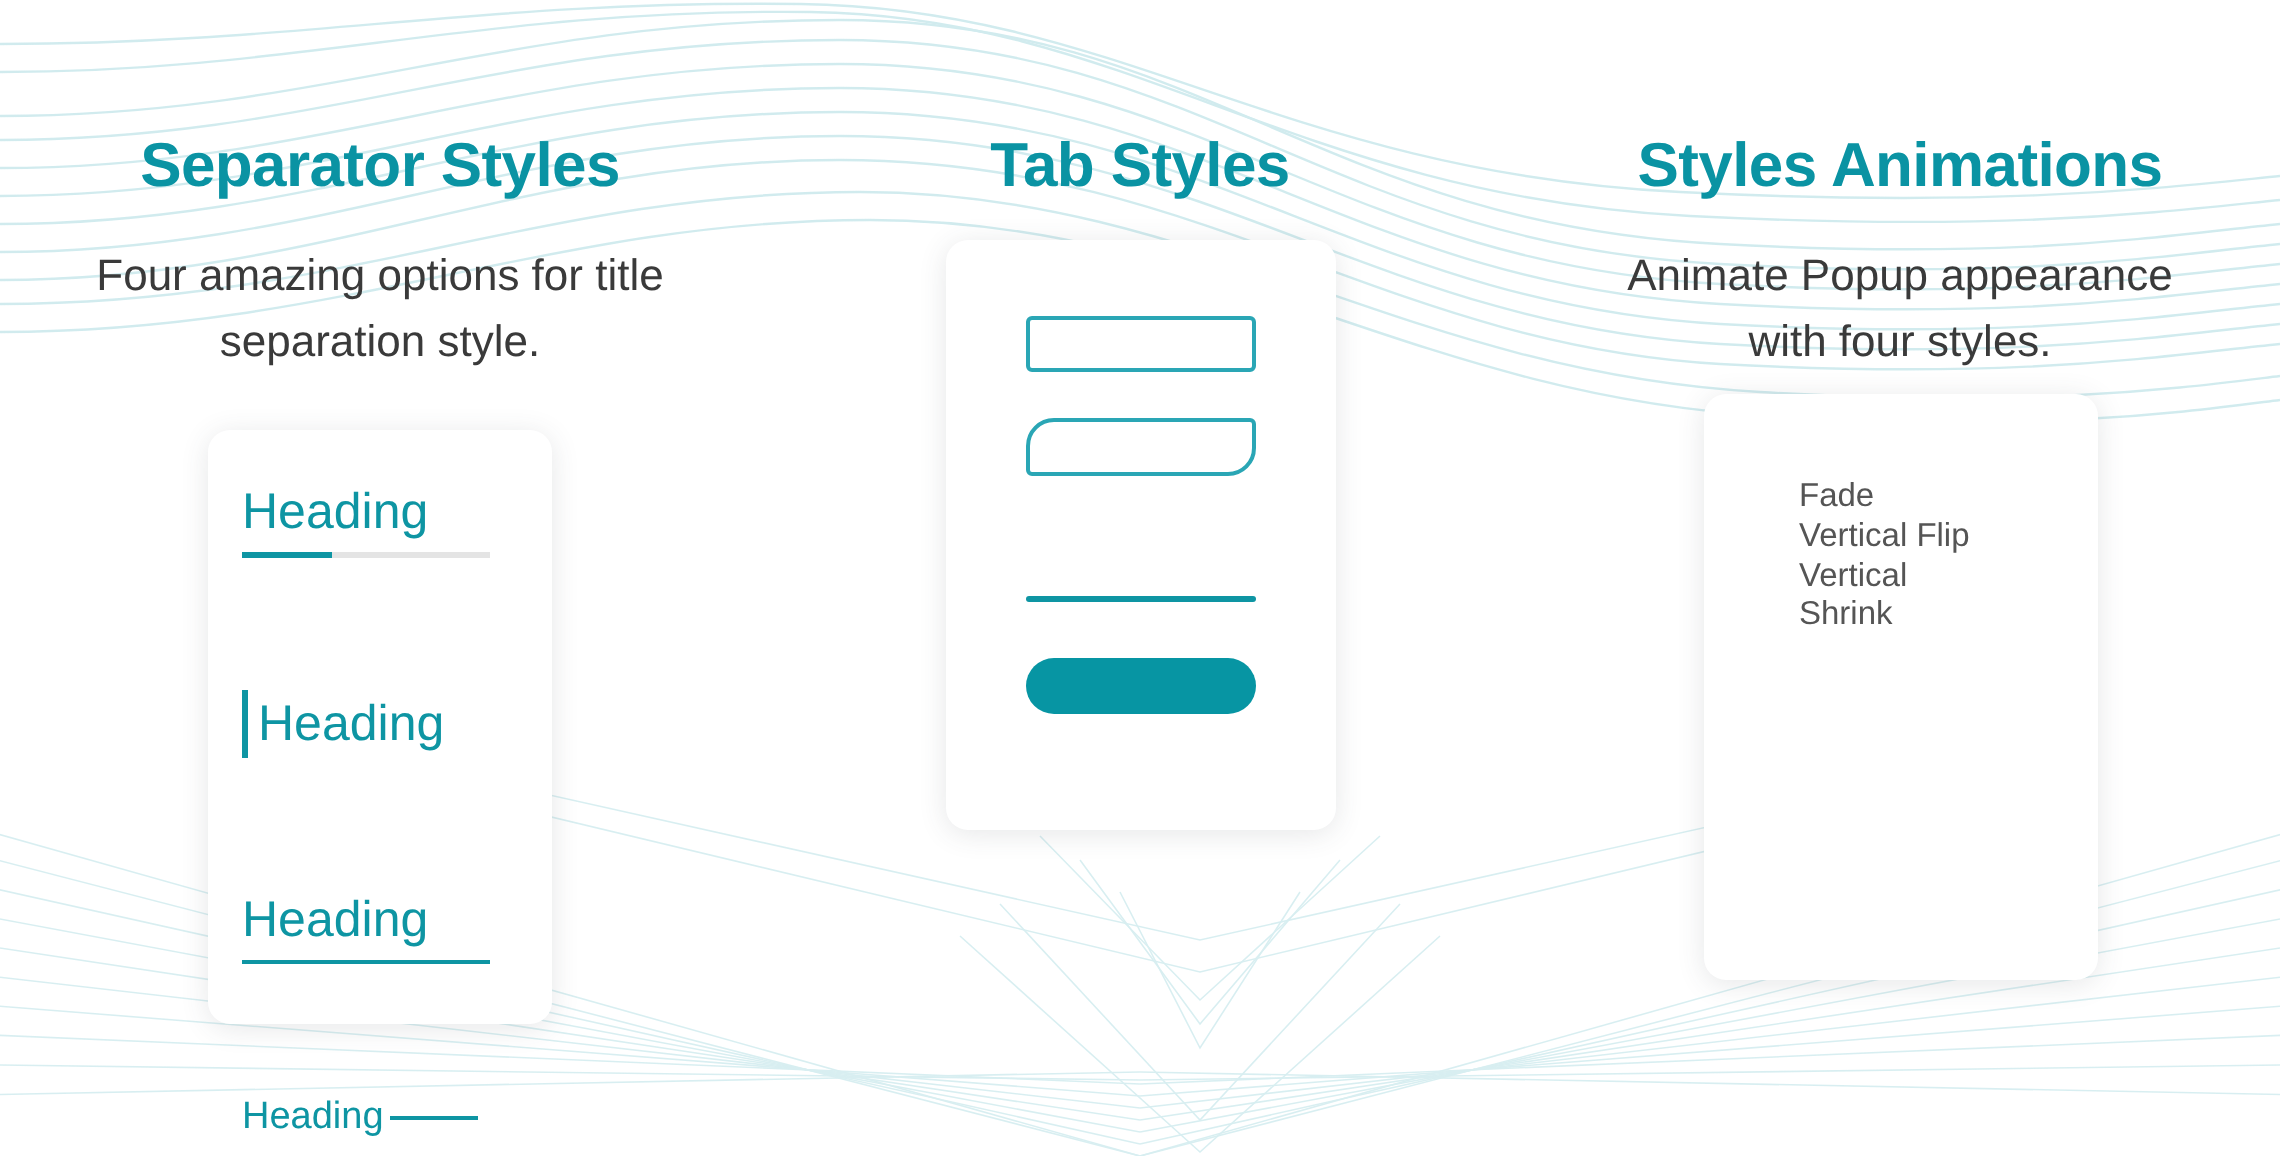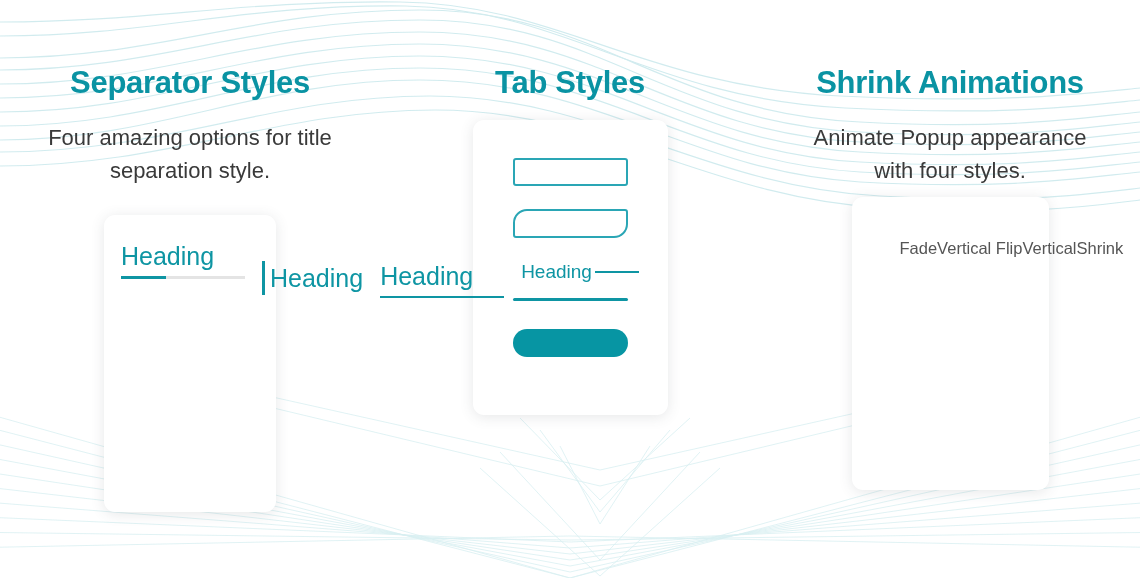--- a/index.html
+++ b/index.html
@@ -68,41 +68,42 @@
     border-radius: 11px;
     box-shadow: 0 2px 14px rgba(60, 70, 80, 0.13);
   }
 
   .card-separators {
     margin-top: 28px;
     width: 172px;
     height: 297px;
     padding: 26px 0 0 0;
     display: flex;
-    flex-direction: row;
+    flex-direction: column;
     align-items: flex-start;
+    gap: 46px;
   }
 
   .card-tabs {
     margin-top: 20px;
     width: 195px;
     height: 295px;
     display: flex;
     flex-direction: column;
     align-items: center;
     justify-content: flex-start;
     padding-top: 38px;
   }
 
   .card-popups {
     margin-top: 10px;
     width: 197px;
     height: 293px;
     display: flex;
-    flex-direction: row;
+    flex-direction: column;
     align-items: flex-start;
     padding: 42px 0 0 48px;
   }
 
   
   .sep-item { position: relative; padding-left: 17px; }
   .sep-item + .sep-item { margin-top: 20px; }
 
   .sep-text {
     font-size: 25px;
@@ -282,21 +283,21 @@
 
     <div class="card card-tabs">
       <div class="tab-item tab-rect"></div>
       <div class="tab-item tab-round"></div>
       <div class="tab-item tab-line"></div>
       <div class="tab-item tab-pill"></div>
     </div>
   </div>
 
   <div class="column">
-    <div class="col-title">Shrink Animations</div>
+    <div class="col-title">Styles Animations</div>
     <div class="col-desc">Animate Popup appearance with four styles.</div>
 
     <div class="card card-popups">
       <div class="popup-item">Fade</div>
       <div class="popup-item">Vertical Flip</div>
       <div class="popup-item">Vertical</div>
       <div class="popup-item">Shrink</div>
     </div>
   </div>
 

